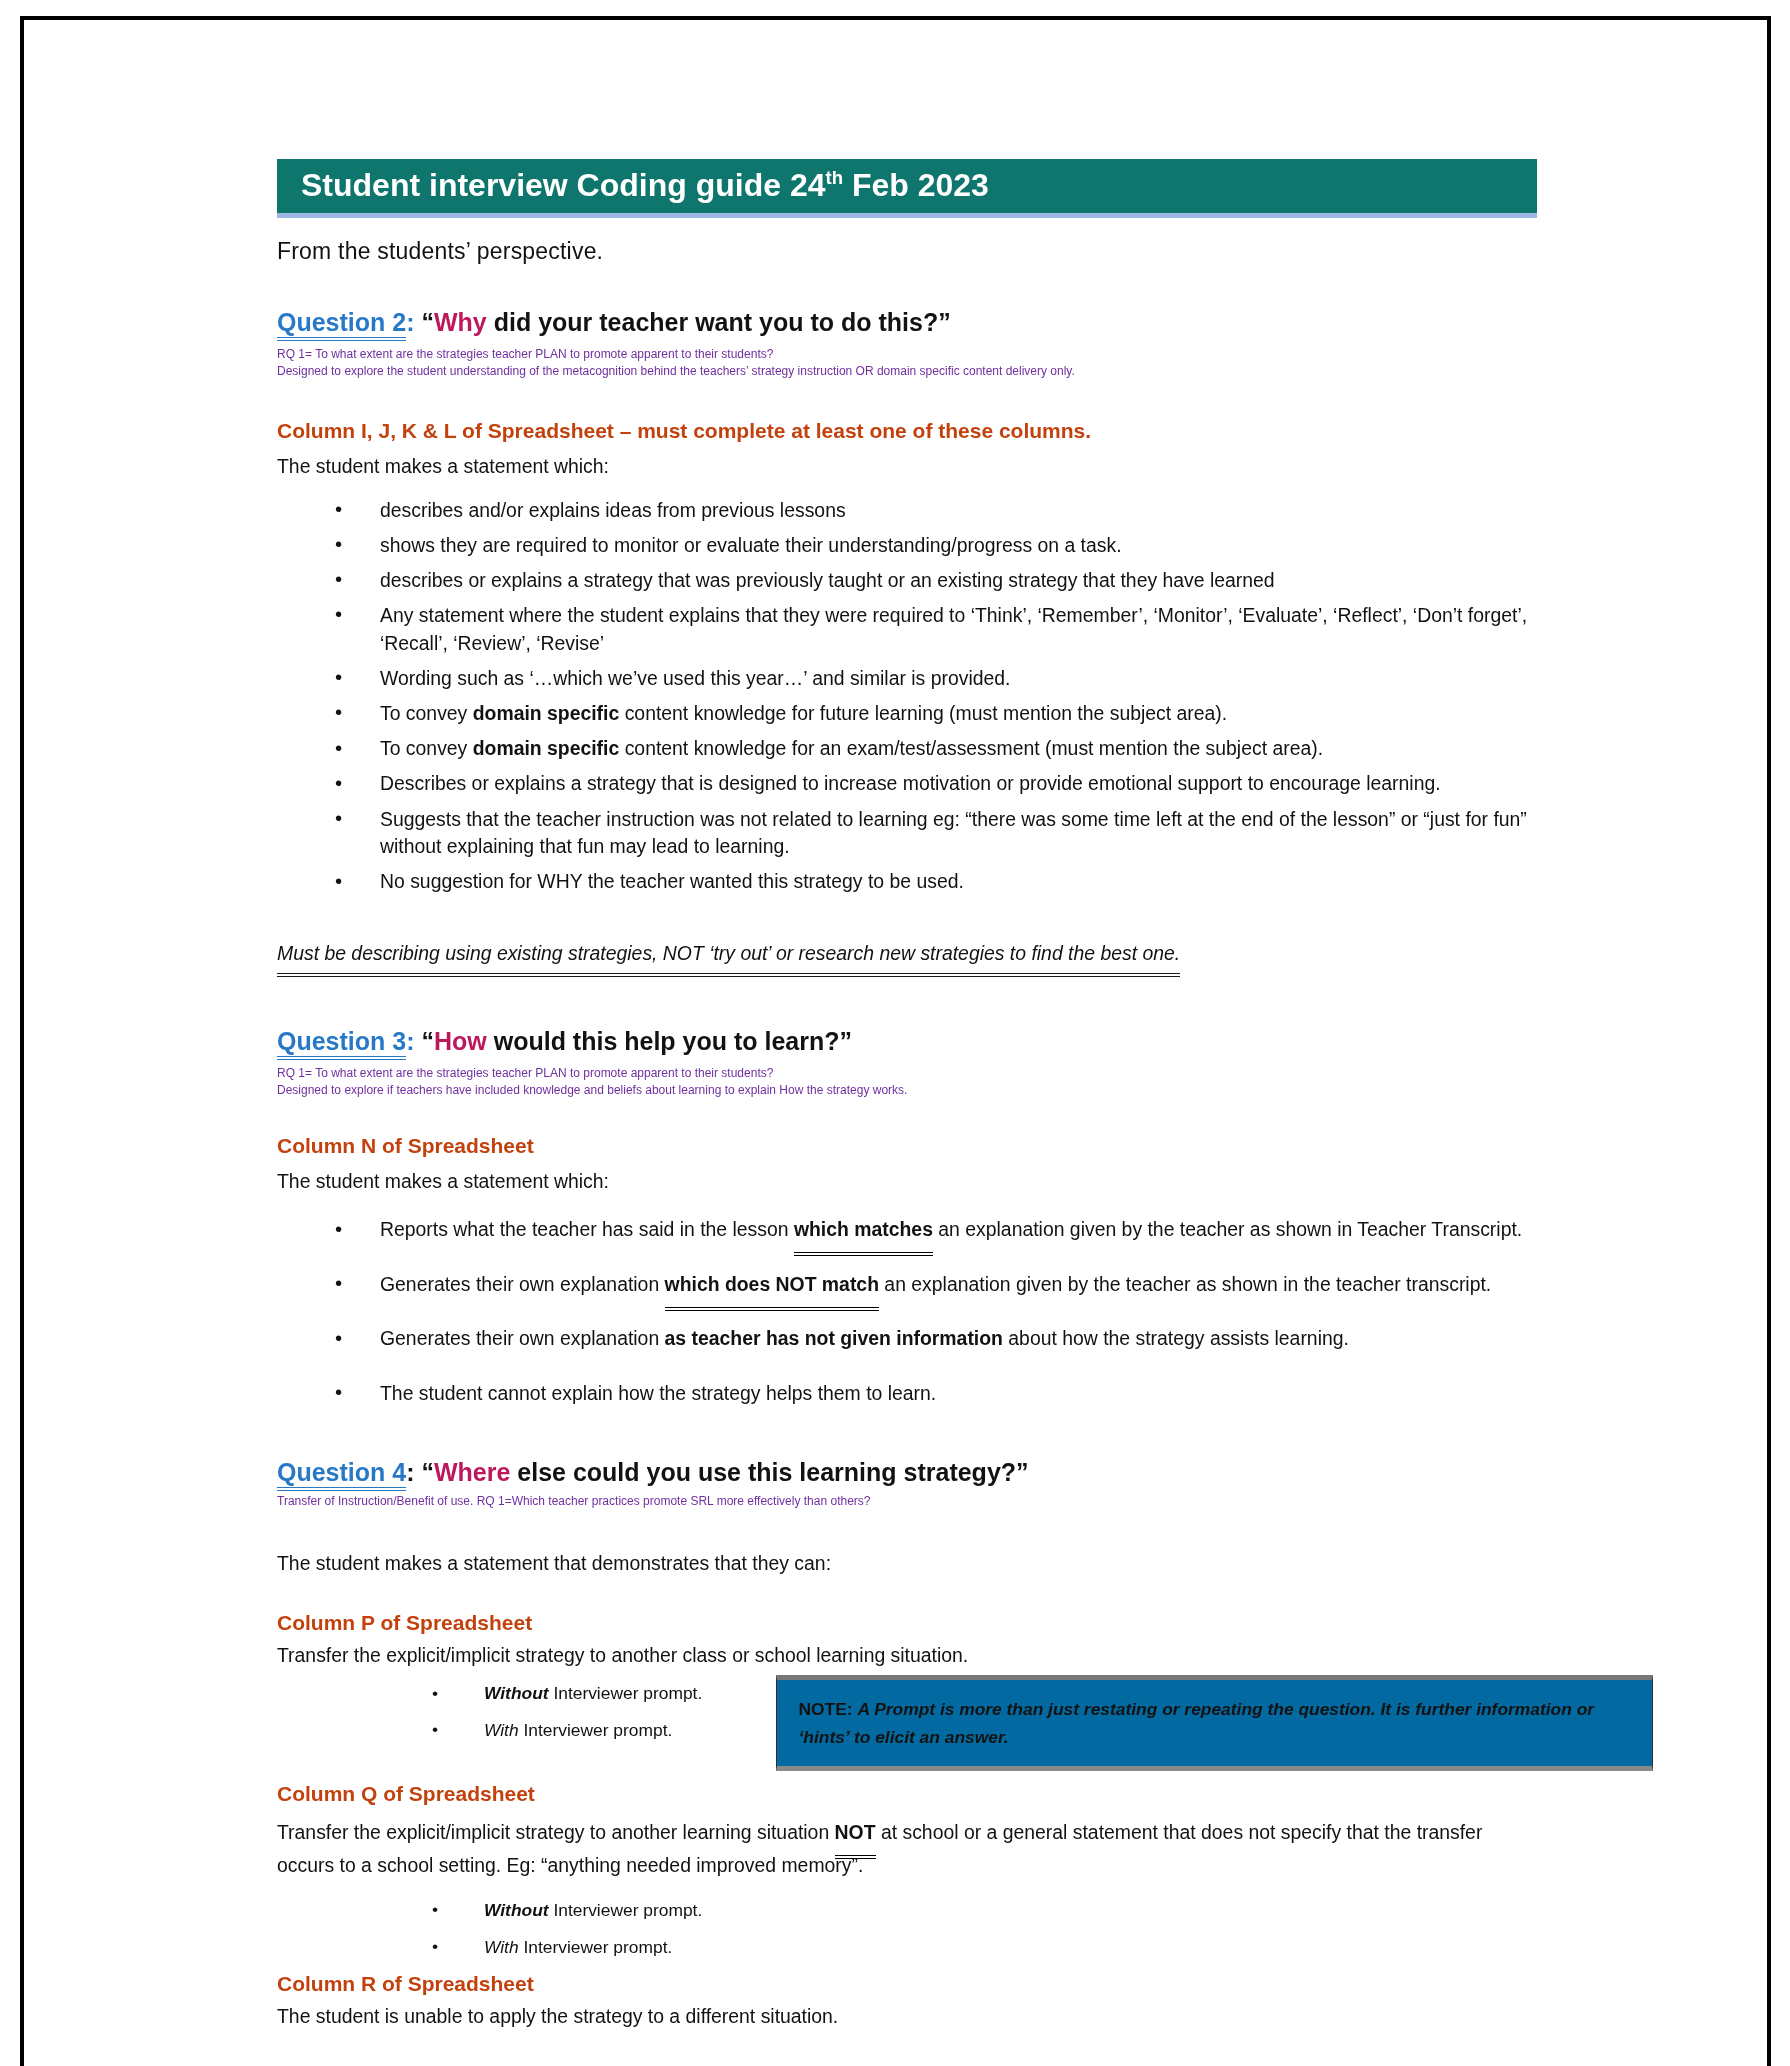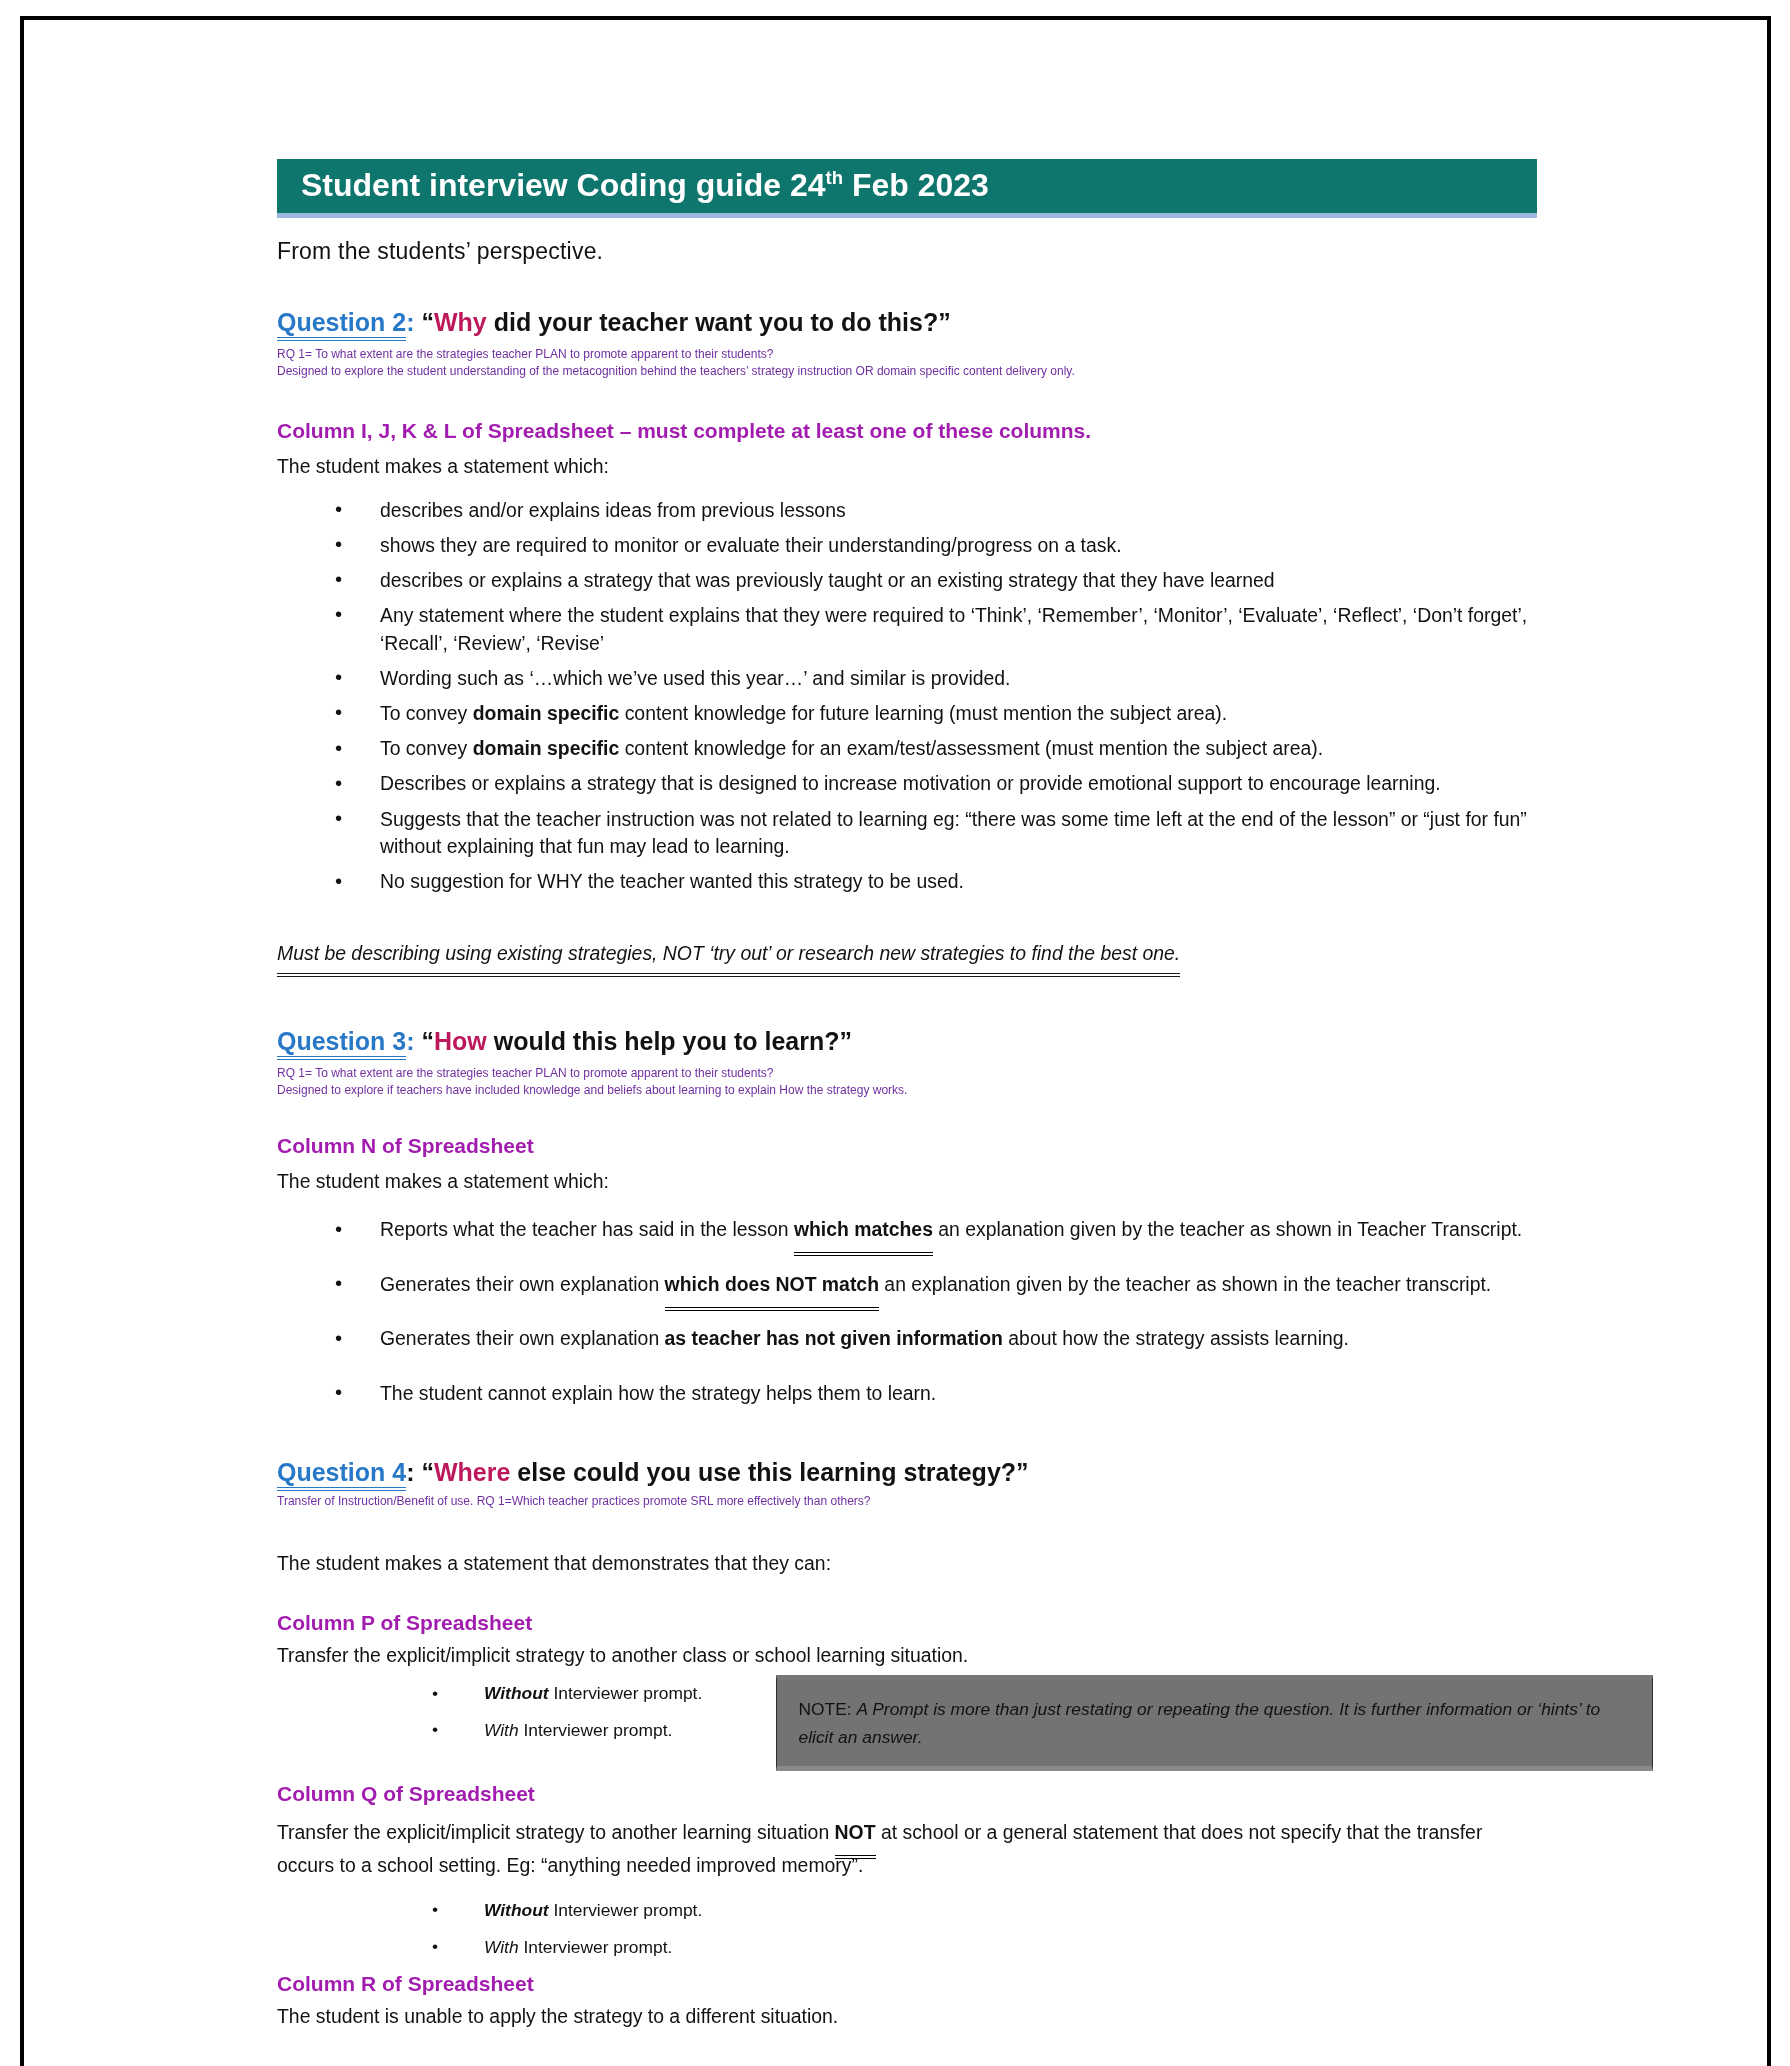--- a/index.html
+++ b/index.html
@@ -25,21 +25,21 @@
 
   .q-heading { font-size:25px; font-weight:bold; margin-top:43px; }
   .q-link { color:#2878C8; border-bottom:4.5px double #2878C8; padding-bottom:1.2px; }
   .q-colon { color:#2878C8; }
   .q-colon.dark { color:#121212; }
   .kw { color:#be185d;text-align:center; }
 
   .rq { color:#7030A0; font-size:12px; line-height:1.38; margin-top:9px; max-width:1238px; }
   .rq div { margin:0; }
 
-  .col-heading { color:#a21caf; font-size:21px; font-weight:bold; margin-top:40px; }
+  .col-heading { color:#c2410c; font-size:21px; font-weight:bold; margin-top:40px; }
   .col-heading.tight { margin-top:36px; }
   .lead { font-size:19.4px; margin-top:11.6px; }
 
   ul.main-list { list-style:none; margin:19px 0 0 0; padding:0 0 0 103px; font-size:19.4px; }
   ul.main-list li { position:relative; margin-bottom:7.4px; line-height:1.43; max-width:1157px; }
   ul.main-list li::before { content:"•"; position:absolute; left:-45px; top:-1.7px; font-size:1.05em; }
   ul.q3-list { margin-top:21.5px; }
   ul.q3-list li { margin-bottom:23px; line-height:1.62; }
 
   .bold { font-weight:bold; }
@@ -50,23 +50,23 @@
 
   ul.sub-list { list-style:none; margin:16.5px 0 0 0; padding:0 0 0 207px; font-size:17.4px; }
   ul.sub-list li { position:relative; margin-bottom:14px; line-height:1.3; }
   ul.sub-list li::before { content:"•"; position:absolute; left:-52px; top:-0.8px; font-size:1.0em; }
   .em-bi { font-weight:bold; font-style:italic; }
   .em-i  { font-style:italic; }
 
   .p-row { position:relative; }
   .note-box {
     position:absolute; left:499px; top:-7.4px; width:877px; height:96px;
-    box-sizing:border-box; background:#737373;
+    box-sizing:border-box; background:#0369a1;
     border:1.7px solid #2e2e2e; border-top:5.4px solid #787878; border-bottom:5.4px solid #8a8a8a;
-    padding:15.7px 21.5px; font-size:17.4px; font-weight:normal; font-style:italic; line-height:1.6;
+    padding:15.7px 21.5px; font-size:17.4px; font-weight:bold; font-style:italic; line-height:1.6;
   }
   .note-label { font-style:normal; }
 
   .q-para { font-size:19.4px; margin-top:10.7px; line-height:1.67; max-width:1223px; }
 </style>
 </head>
 <body>
 
 <div class="page-frame">
   <div class="content">

